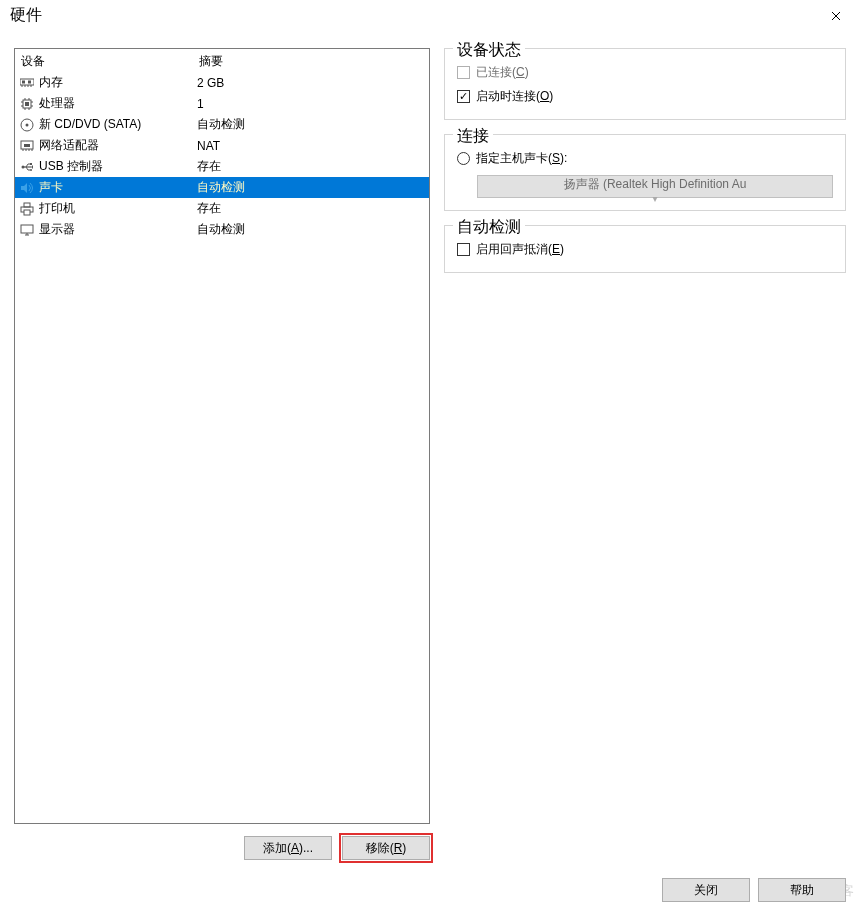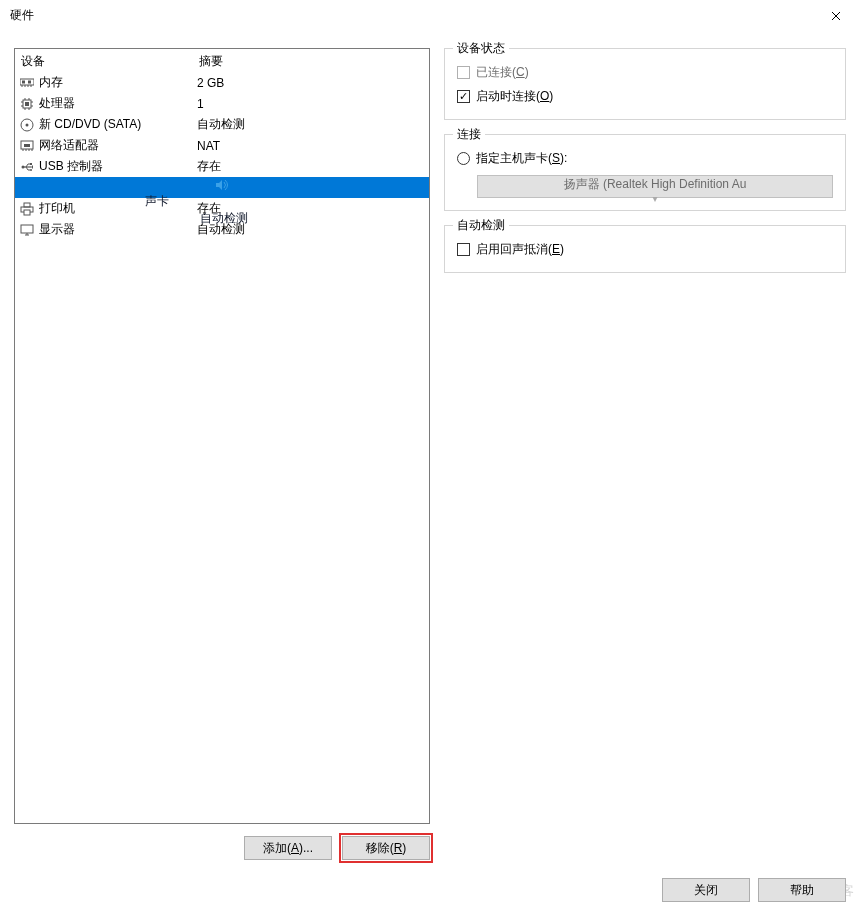--- a/index.html
+++ b/index.html
@@ -16,21 +16,21 @@
 
   
   .titlebar {
     height: 32px;
     display: flex;
     align-items: center;
     justify-content: space-between;
     padding: 0 1px 0 10px;
     border-bottom: 1px solid #fff;
   }
-  .titlebar .title { font-size: 12px; }
+  .titlebar .title { font-size: 16px; }
   .close-x {
     width: 46px;
     height: 30px;
     display: flex;
     align-items: center;
     justify-content: center;
     font-size: 14px;
     font-family: Arial, sans-serif;
   }
 
@@ -61,22 +61,21 @@
   .devlist-header .col-dev { width: 178px; }
   .devrow {
     display: flex;
     align-items: center;
     height: 21px;
     padding-left: 4px;
     white-space: nowrap;
   }
   .devrow.selected {
     background: #0078d7;
-    color: #0f172a;
-    flex-direction: column;
+    color: #fef9c3;
   }
   .dev-icon {
     width: 16px;
     height: 16px;
     margin-right: 4px;
     display: inline-flex;
     align-items: center;
     justify-content: center;
     flex-shrink: 0;
   }
@@ -110,21 +109,21 @@
     margin-bottom: 14px;
     padding: 10px 12px 12px 12px;
     position: relative;
   }
   .groupbox > .legend {
     position: absolute;
     top: -9px;
     left: 8px;
     background: #fff;
     padding: 0 4px;
-    font-size: 12px;
+    font-size: 16px;
   }
   .gb-body { margin-top: 2px; }
   .row { display: flex; align-items: center; height: 22px; }
   .row.disabled { color: #6d6d6d; }
   .row + .row { margin-top: 2px; }
 
   .chk, .rdo {
     width: 13px; height: 13px;
     border: 1px solid #333;
     margin-right: 6px;

